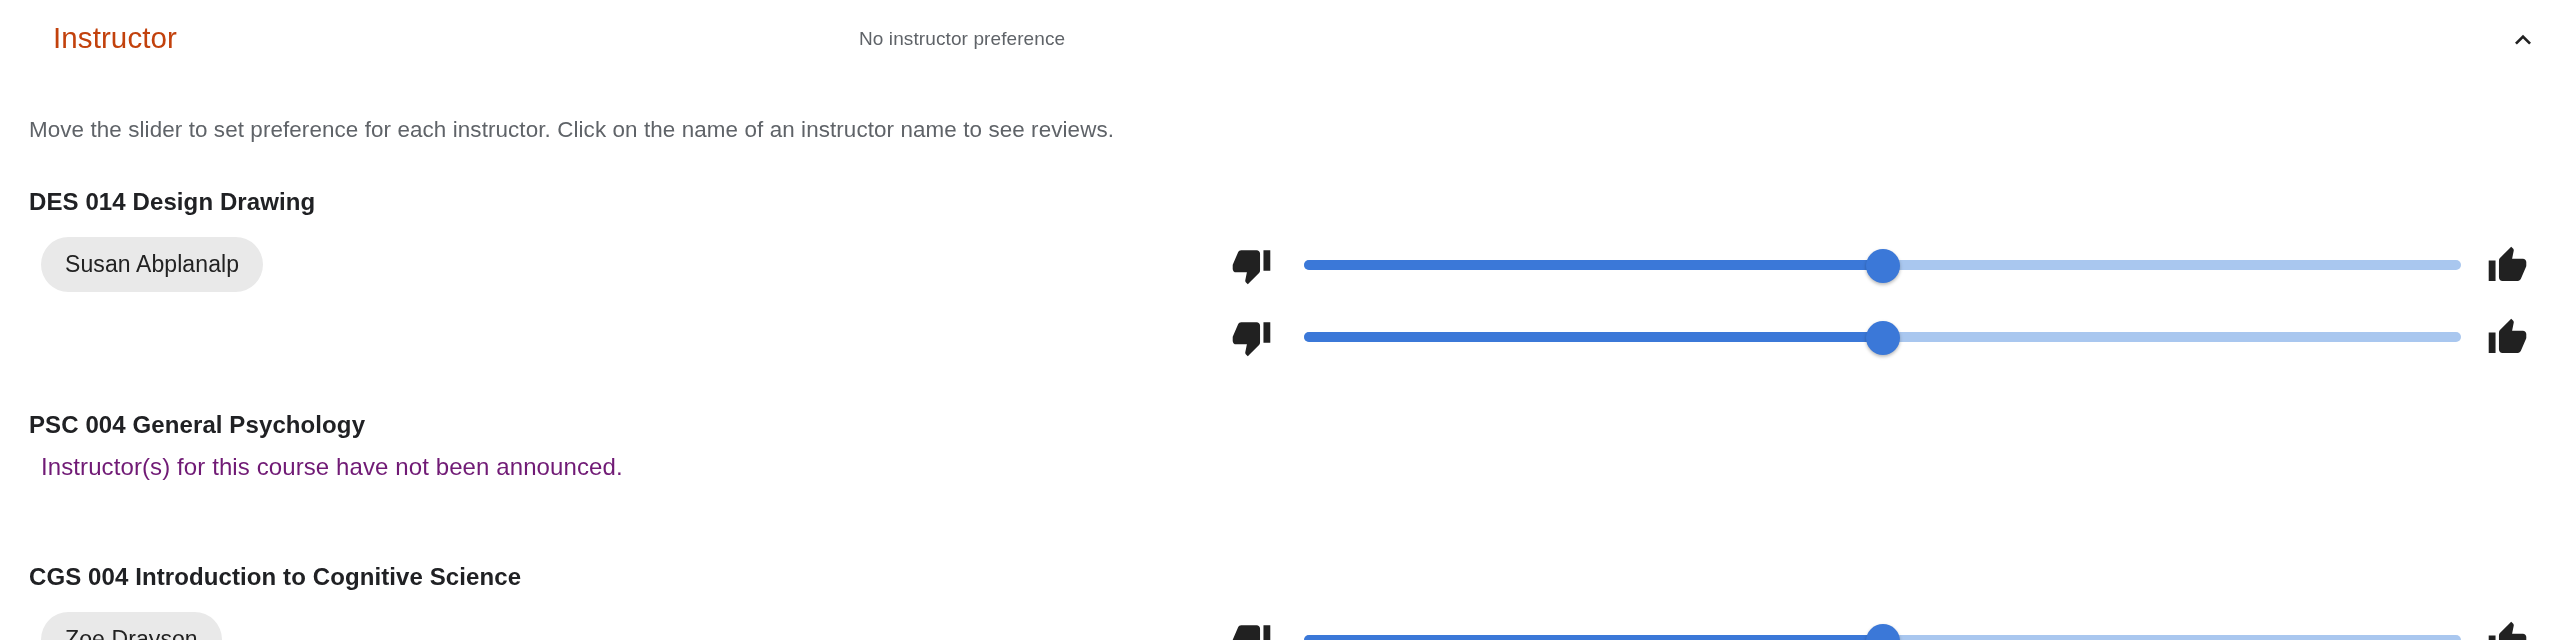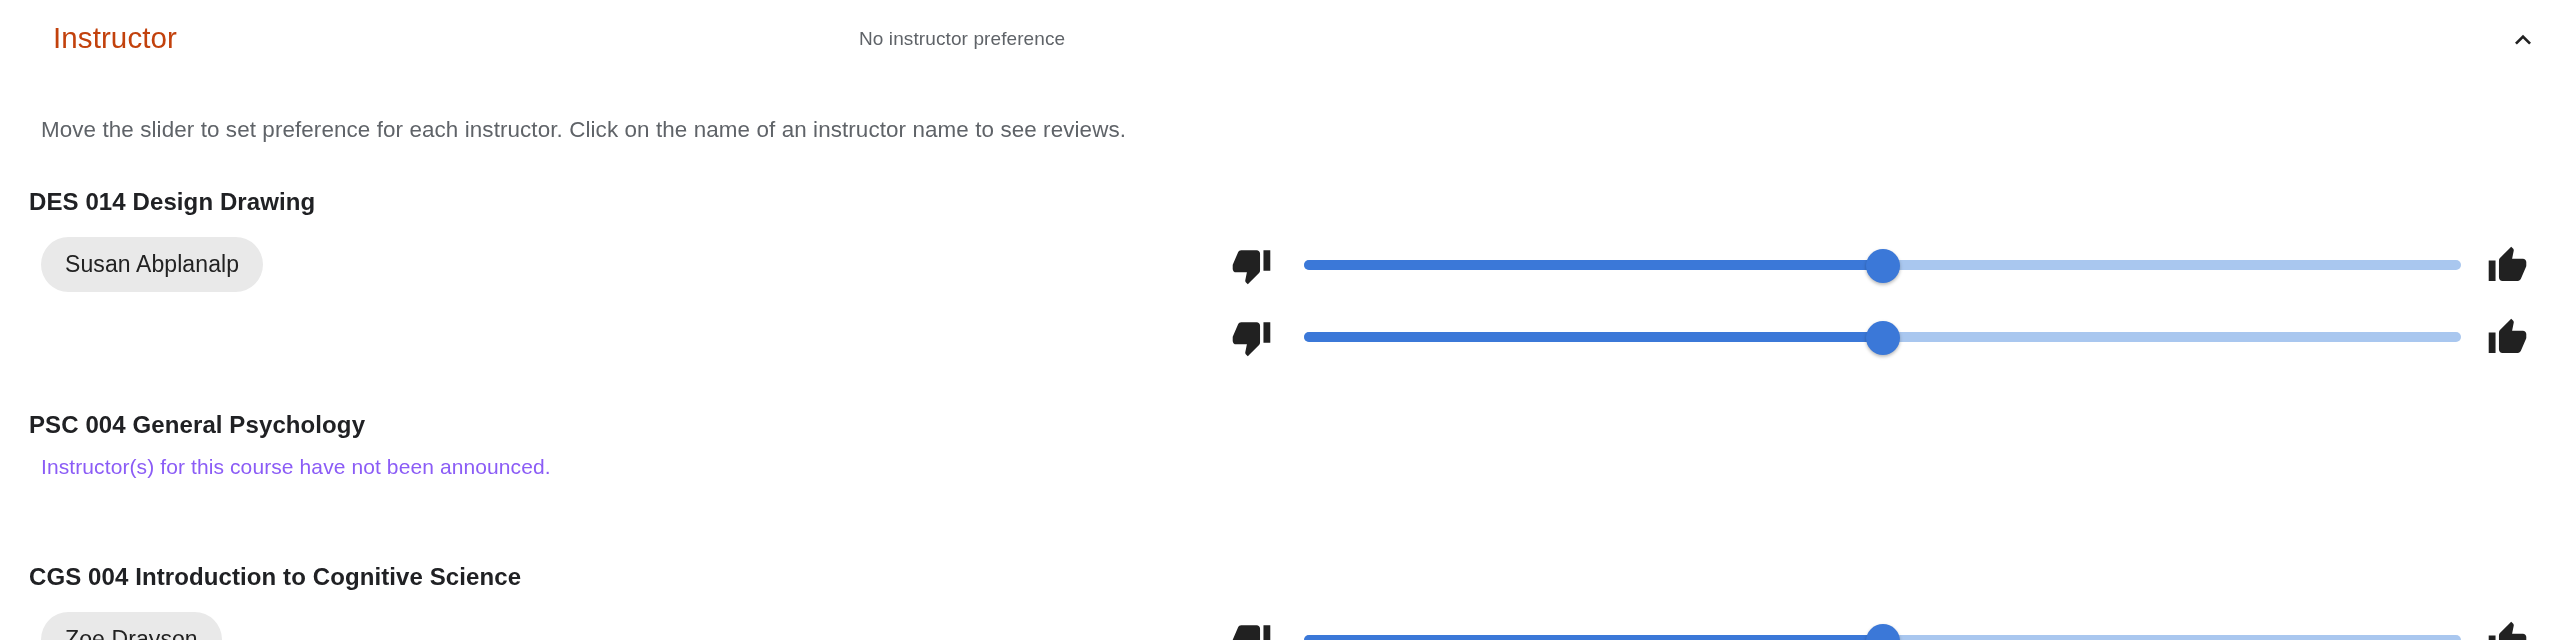--- a/index.html
+++ b/index.html
@@ -65,21 +65,21 @@
 
   
   .panel-body {
     position: absolute;
     left: 0;
     top: 75px;
     width: 2576px;
   }
   .help-text {
     position: absolute;
-    left: 41px;
+    left: 29px;
     top: 41px;
     font-size: 22.4px;
     line-height: 27px;
     color: #5f6368;
     letter-spacing: 0.1px;
     white-space: nowrap;
     text-align: center;
   }
 
   
@@ -96,23 +96,23 @@
     line-height: 29px;
     color: #202124;
     letter-spacing: 0.1px;
     white-space: nowrap;
     font-weight: bold;
   }
   .no-instructor {
     position: absolute;
     left: 41px;
     top: 43px;
-    font-size: 21px;
+    font-size: 24px;
     line-height: 27px;
-    color: #8b5cf6;
+    color: #701a75;
     letter-spacing: 0.1px;
     white-space: nowrap;
   }
 
   
   .instructor-row {
     position: absolute;
     left: 0;
     width: 2576px;
     height: 63px;

